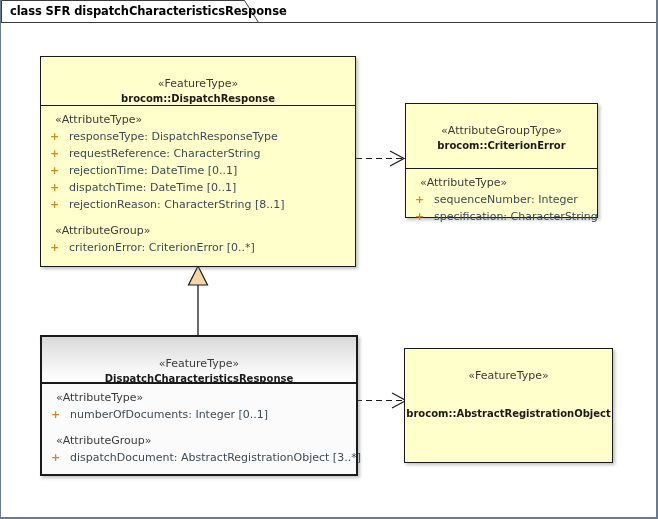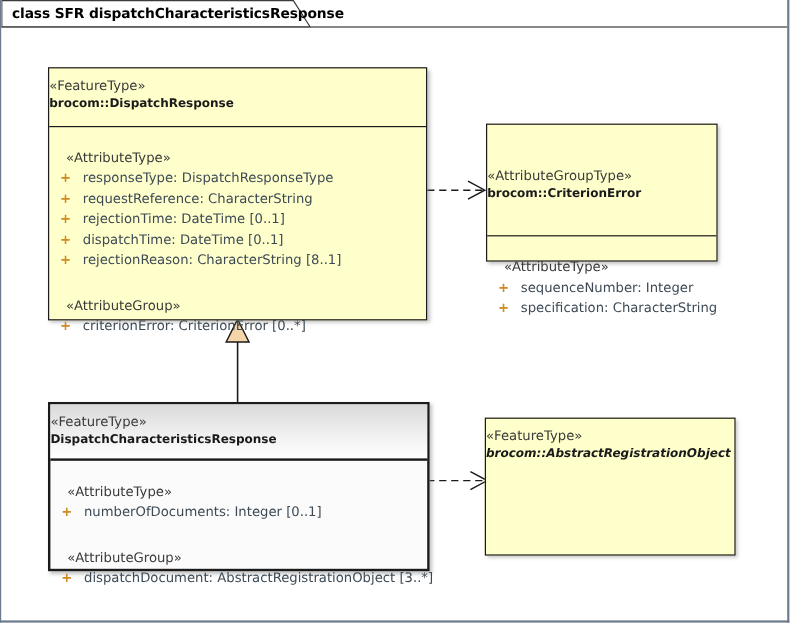--- a/index.html
+++ b/index.html
@@ -61,42 +61,42 @@
     position: absolute;
     box-sizing: border-box;
     border: 1px solid #1a1a1a;
     background: #ffffcc;
     box-shadow: 2px 2px 3px rgba(120,120,120,0.45);
   }
   .uml-box.plain-yellow { background: #ffffcc; }
 
   .box-header {
     box-sizing: border-box;
-    text-align: left;
-    padding-top: 7px;
+    text-align: center;
+    padding-top: 19px;
     padding-bottom: 7px;
   }
   .box-header.has-sep {
     border-bottom: 1px solid #1a1a1a;
   }
   .stereotype {
     font-size: 11px;
     color: #3a3a3a;
     line-height: 15px;
     white-space: nowrap;
   }
   .classname {
     font-size: 10px;
     font-weight: bold;
     color: #1a1a1a;
     line-height: 16px;
     white-space: nowrap;
   }
   .classname.abstract {
-    font-style: italic;
+    margin-top: 23px;
   }
 
   
   .box-header.gradient {
     background: linear-gradient(to bottom, #d9d9d9 0%, #e8e8e8 35%, #f7f7f7 75%, #ffffff 100%);
     border-bottom: 2px solid #1a1a1a;
   }
   .uml-box.selected {
     background: #fbfbfb;
     border: 2px solid #1a1a1a;
@@ -106,21 +106,20 @@
   .compartment {
     box-sizing: border-box;
     padding: 5px 0 6px 0;
   }
   .group-label {
     font-size: 11px;
     color: #3a3a3a;
     padding-left: 14px;
     line-height: 17px;
     white-space: nowrap;
-    margin-top: 12px;
   }
   .attr-row {
     position: relative;
     line-height: 17px;
     height: 17px;
     white-space: nowrap;
   }
   .attr-vis {
     position: absolute;
     left: 9px;
@@ -207,21 +206,21 @@
     <div class="compartment" style="padding-top:3px;">
       <div class="group-label">«AttributeGroup»</div>
       <div class="attr-row">
         <span class="attr-vis">+</span>
         <span class="attr-text">criterionError: CriterionError [0..*]</span>
       </div>
     </div>
   </div>
 
   <div class="uml-box plain-yellow" style="left:404px; top:103px; width:193px; height:115px;">
-    <div class="box-header has-sep" style="height:65px;margin-top:28px;">
+    <div class="box-header has-sep" style="height:65px;">
       <div class="stereotype">«AttributeGroupType»</div>
       <div class="classname">brocom::CriterionError</div>
     </div>
     <div class="compartment">
       <div class="group-label">«AttributeType»</div>
       <div class="attr-row">
         <span class="attr-vis">+</span>
         <span class="attr-text">sequenceNumber: Integer</span>
       </div>
       <div class="attr-row">

